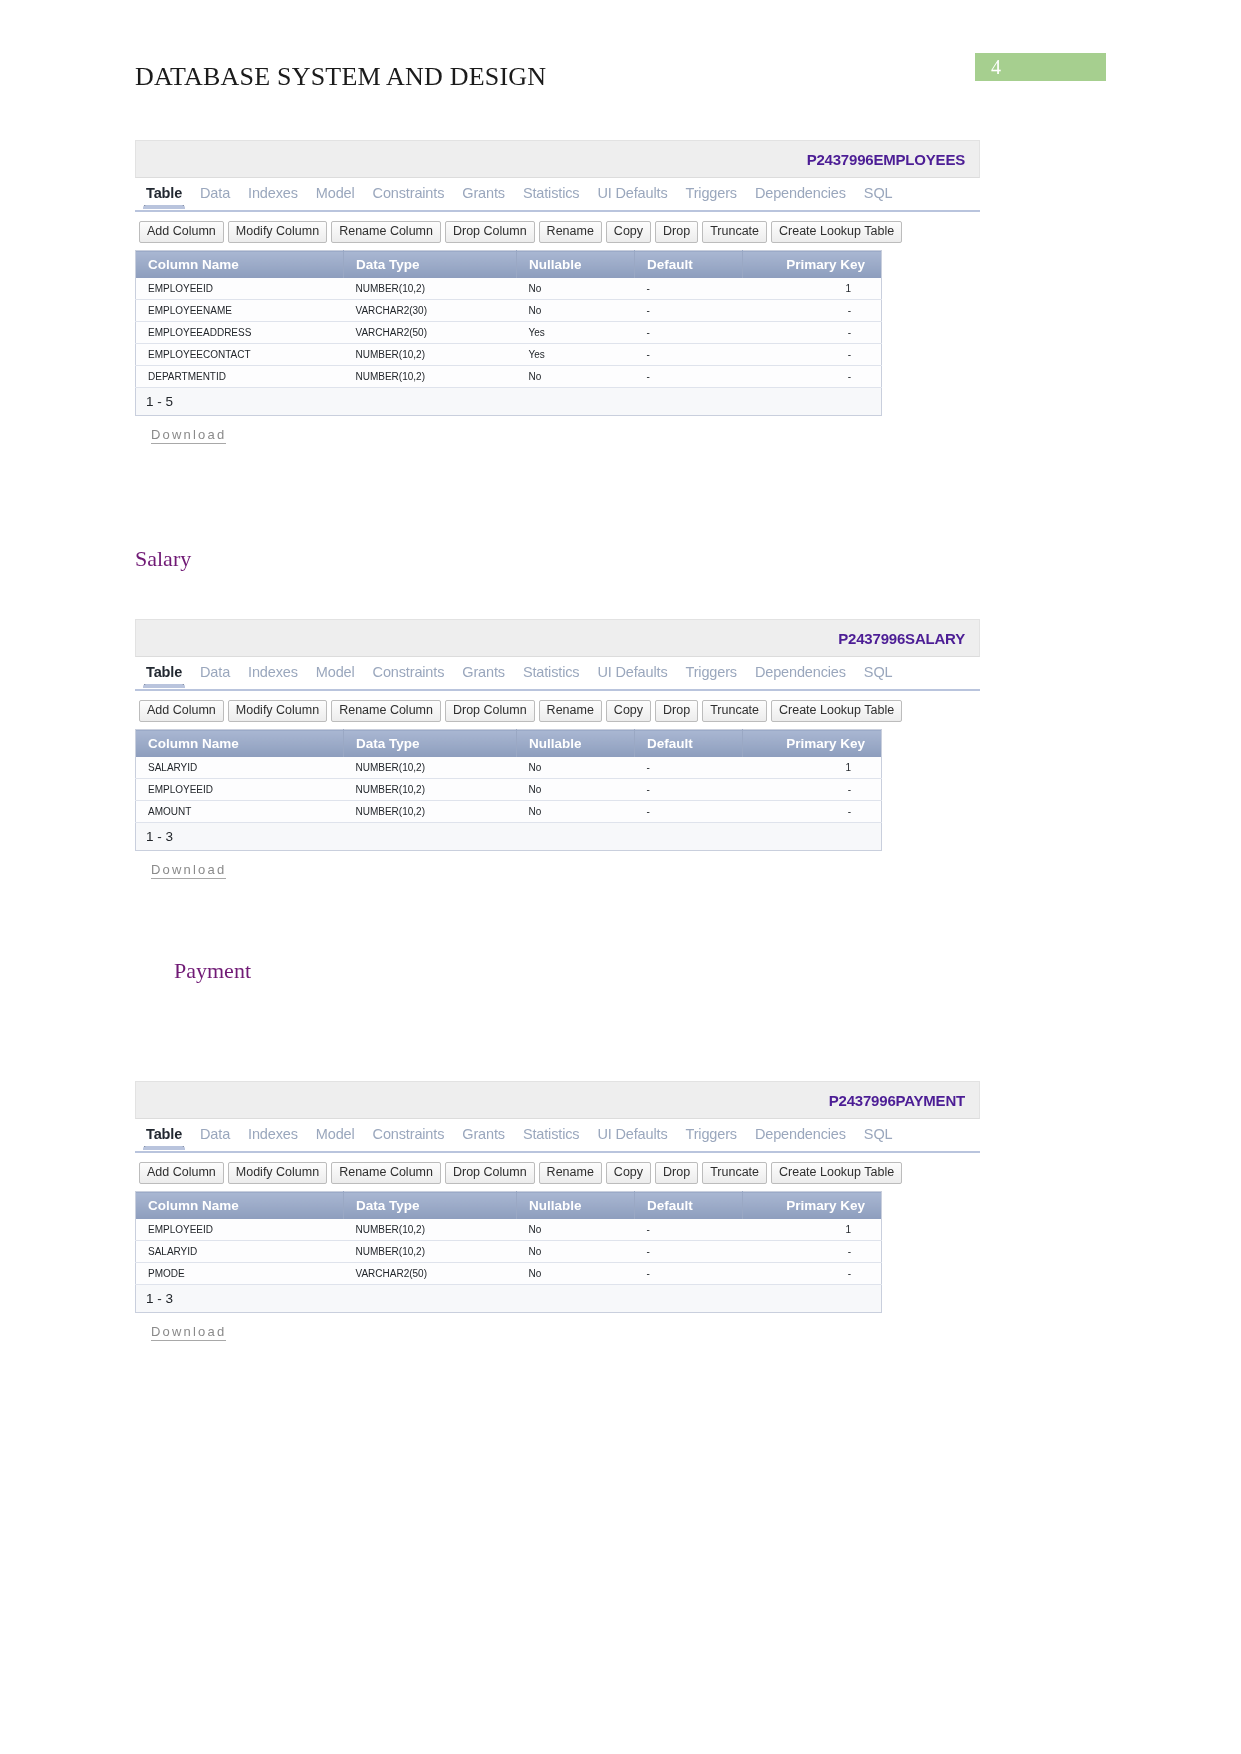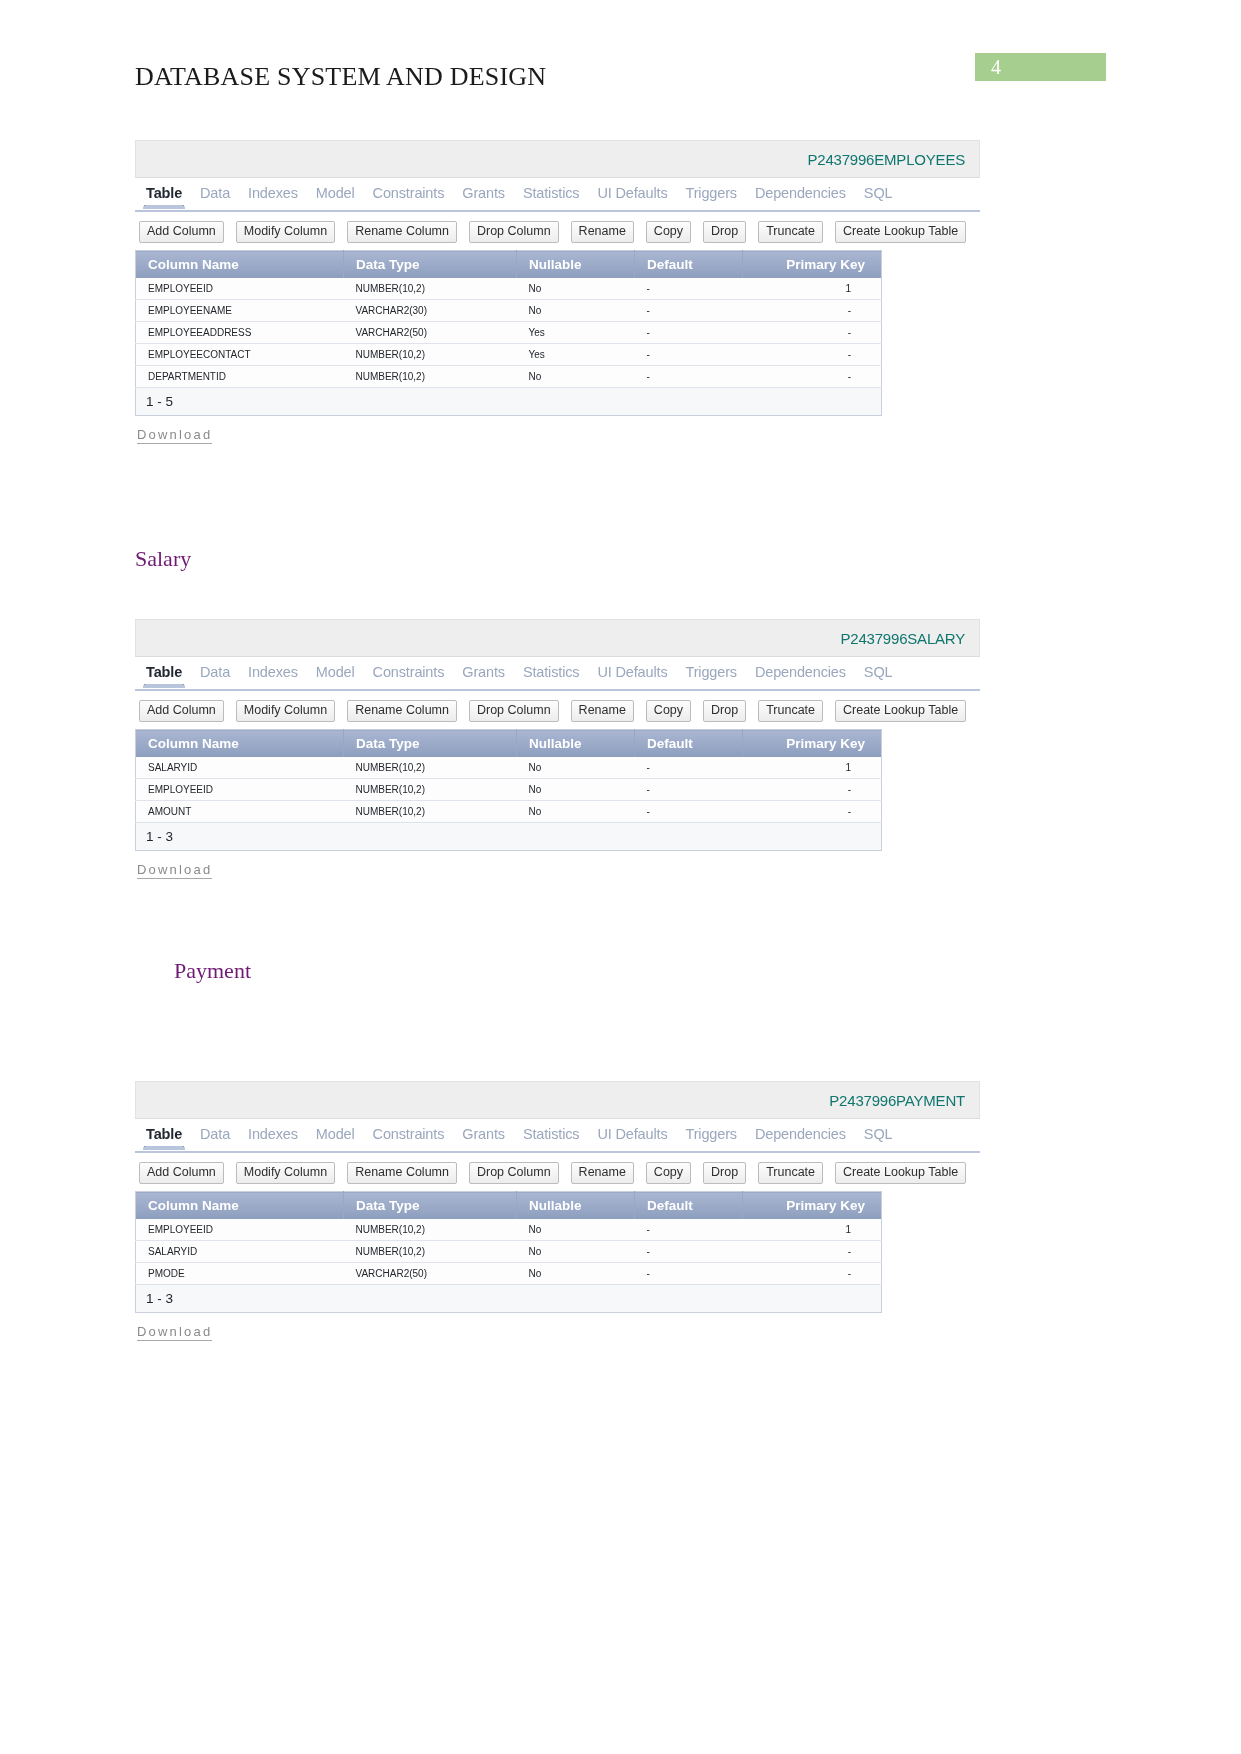--- a/index.html
+++ b/index.html
@@ -50,23 +50,23 @@
     border:1px solid #e2e2e2;
     border-bottom:1px solid #dcdcdc;
     height:38px;
     box-sizing:border-box;
     position:relative;
   }
   .panel-title {
     position:absolute; right:14px; top:50%;
     transform:translateY(-50%);
     font-family:"Liberation Sans", sans-serif;
-    font-weight:normal;
+    font-weight:bold;
     font-size:15px;
-    color:#0f766e;
+    color:#4c1d95;
     letter-spacing:-0.2px;
     white-space:nowrap;
   }
 
   .tabstrip {
     position:relative;
     height:34px;
     border-bottom:2px solid #b9c4dd;
     background:#ffffff;
     padding-left:2px;
@@ -110,21 +110,21 @@
   }
   .apx-btn {
     display:inline-block;
     font-family:"Liberation Sans", sans-serif;
     font-size:12.5px;
     color:#2f2f2f;
     background:linear-gradient(#fdfdfd,#ececec);
     border:1px solid #bcbcbc;
     border-radius:2px;
     padding:2px 7px 3px 7px;
-    margin-right:12px;
+    margin-right:4px;
     line-height:15px;
   }
 
   
   .rpt {
     border-collapse:collapse;
     background:#ffffff;
     border:1px solid #c9cfdd;
     font-family:"Liberation Sans", sans-serif;
     padding-left:16px;
@@ -156,21 +156,21 @@
     border-bottom:none;
     text-align:left;
     font-size:13.5px;
     color:#22262b;
     padding:6px 14px 6px 10px;
   }
 
   .download-link {
     display:inline-block;
     margin-top:11px;
-    margin-left:2px;
+    margin-left:16px;
     font-family:"Liberation Sans", sans-serif;
     font-size:13px;
     color:#8a8a8a;
     letter-spacing:2.2px;
     border-bottom:1px solid #a8a8a8;
     padding-bottom:1px;
   }
 </style>
 </head>
 <body>

